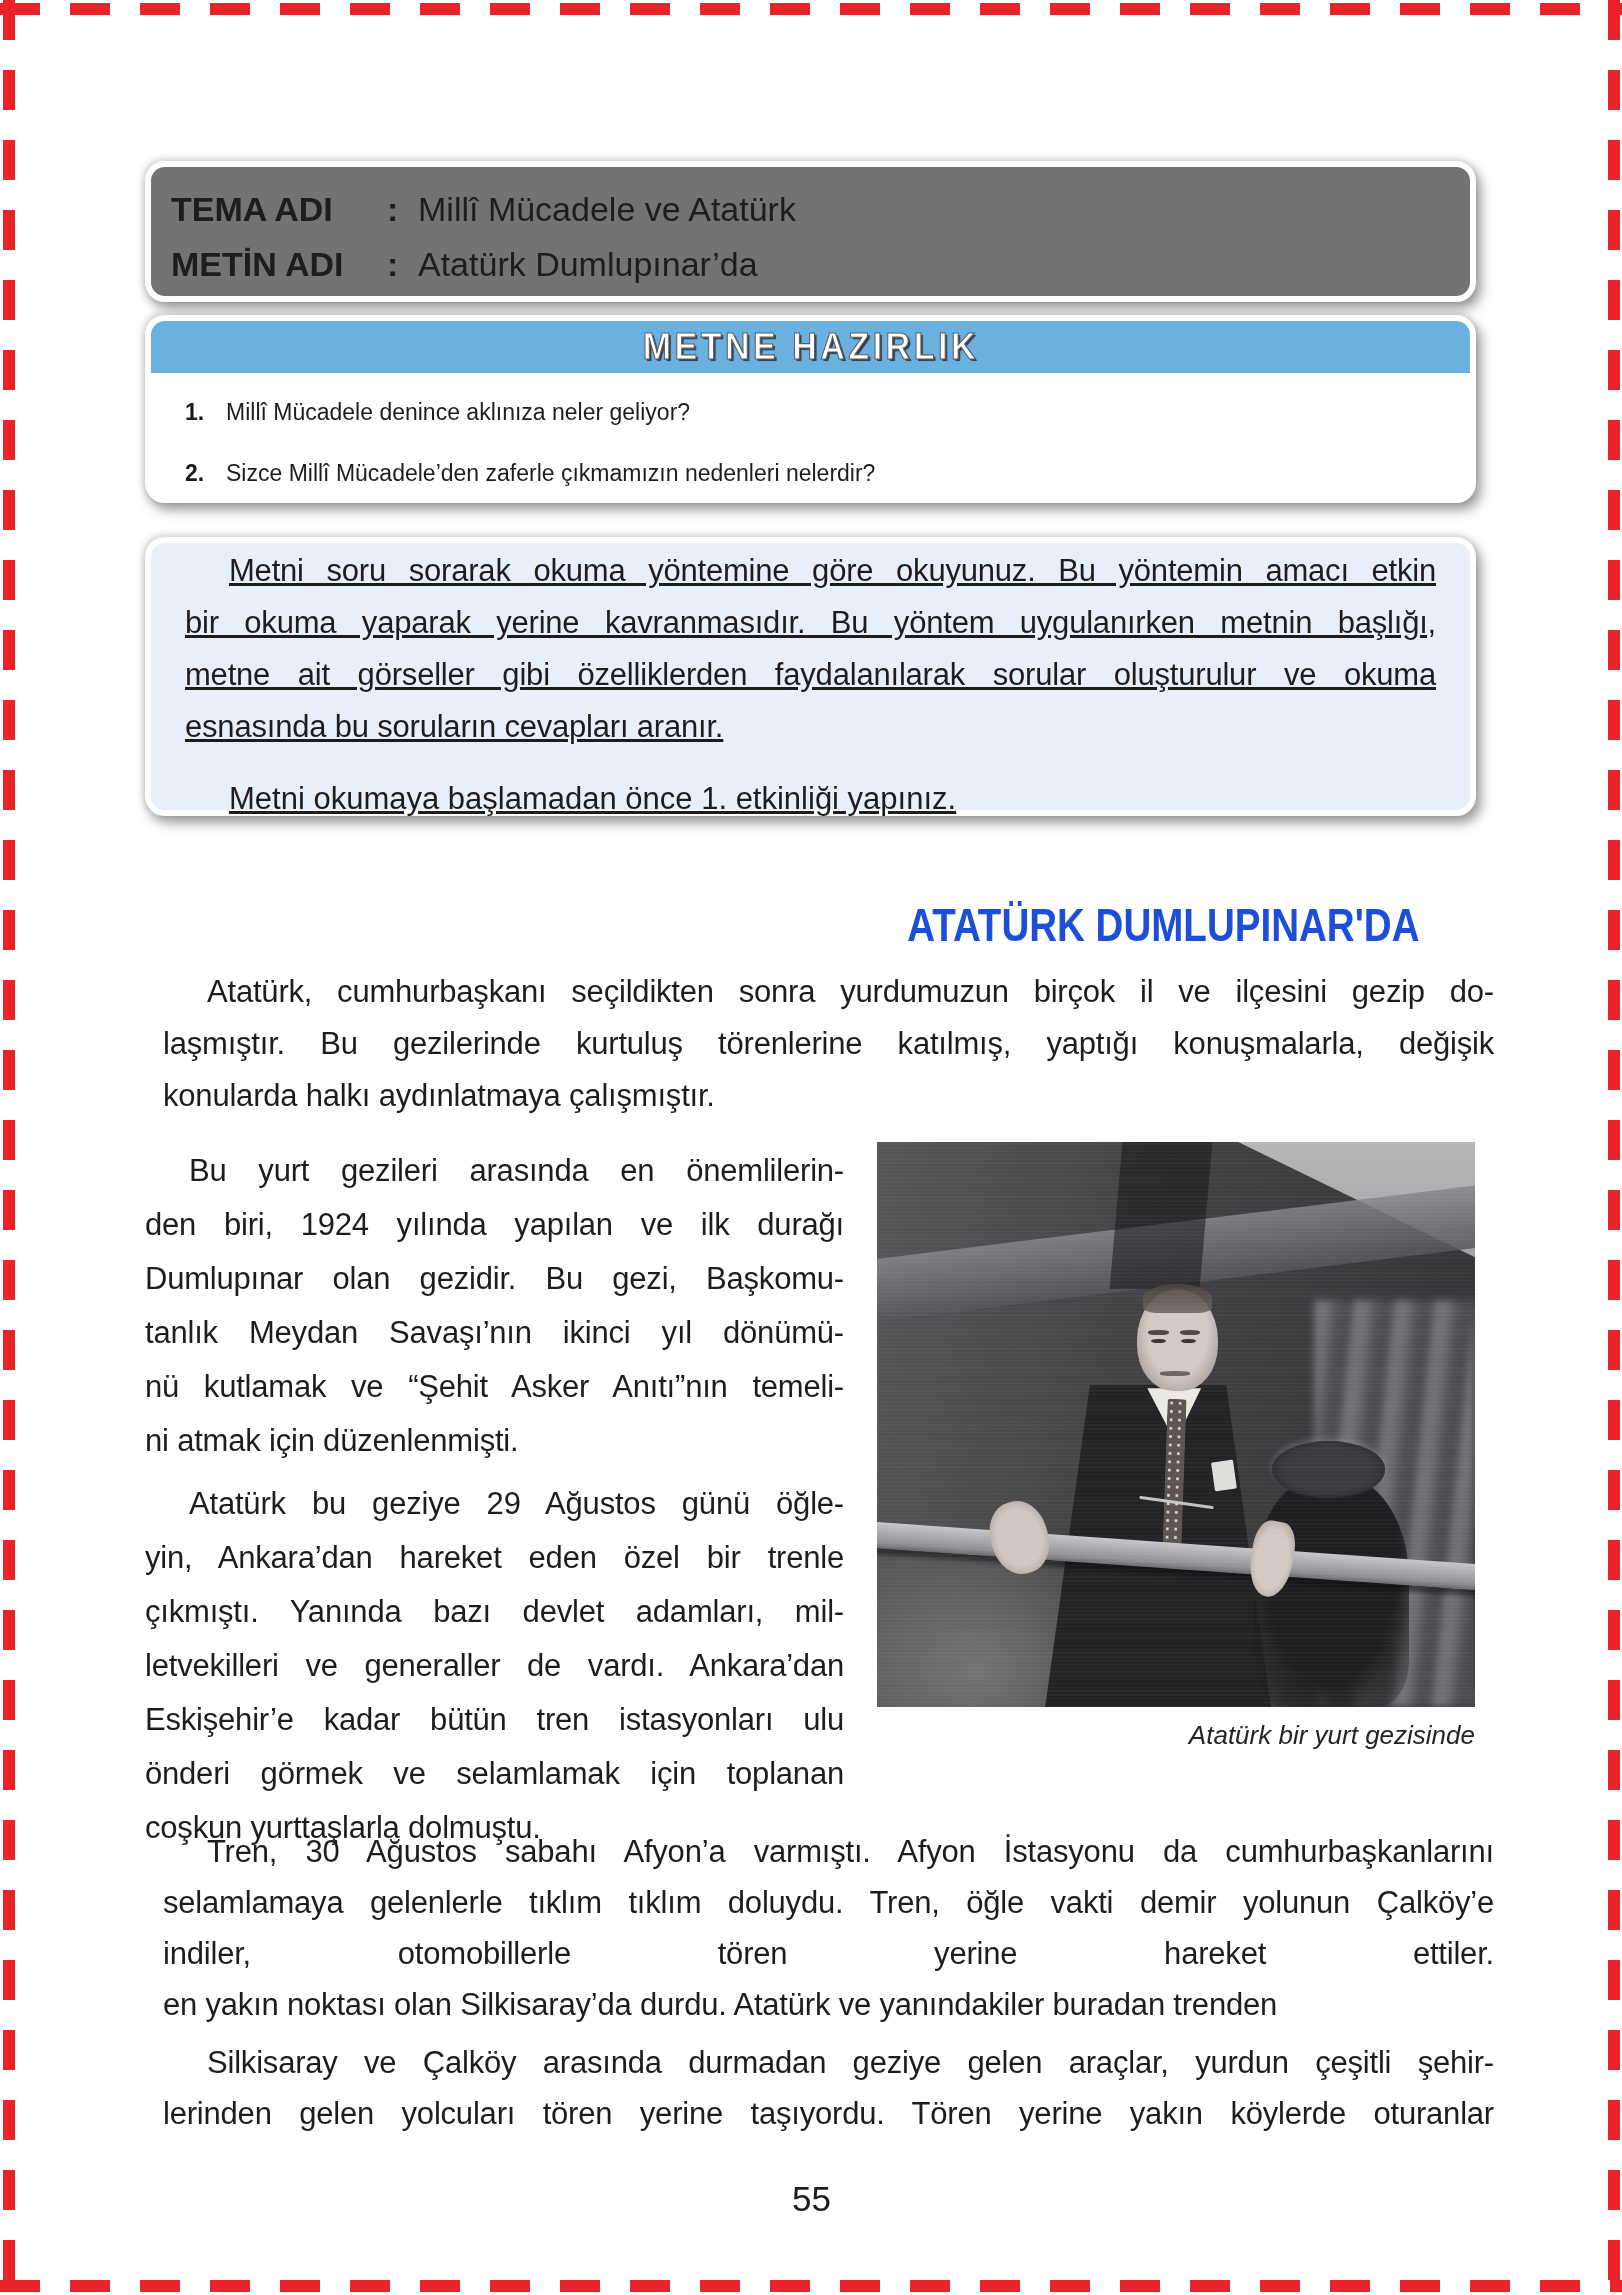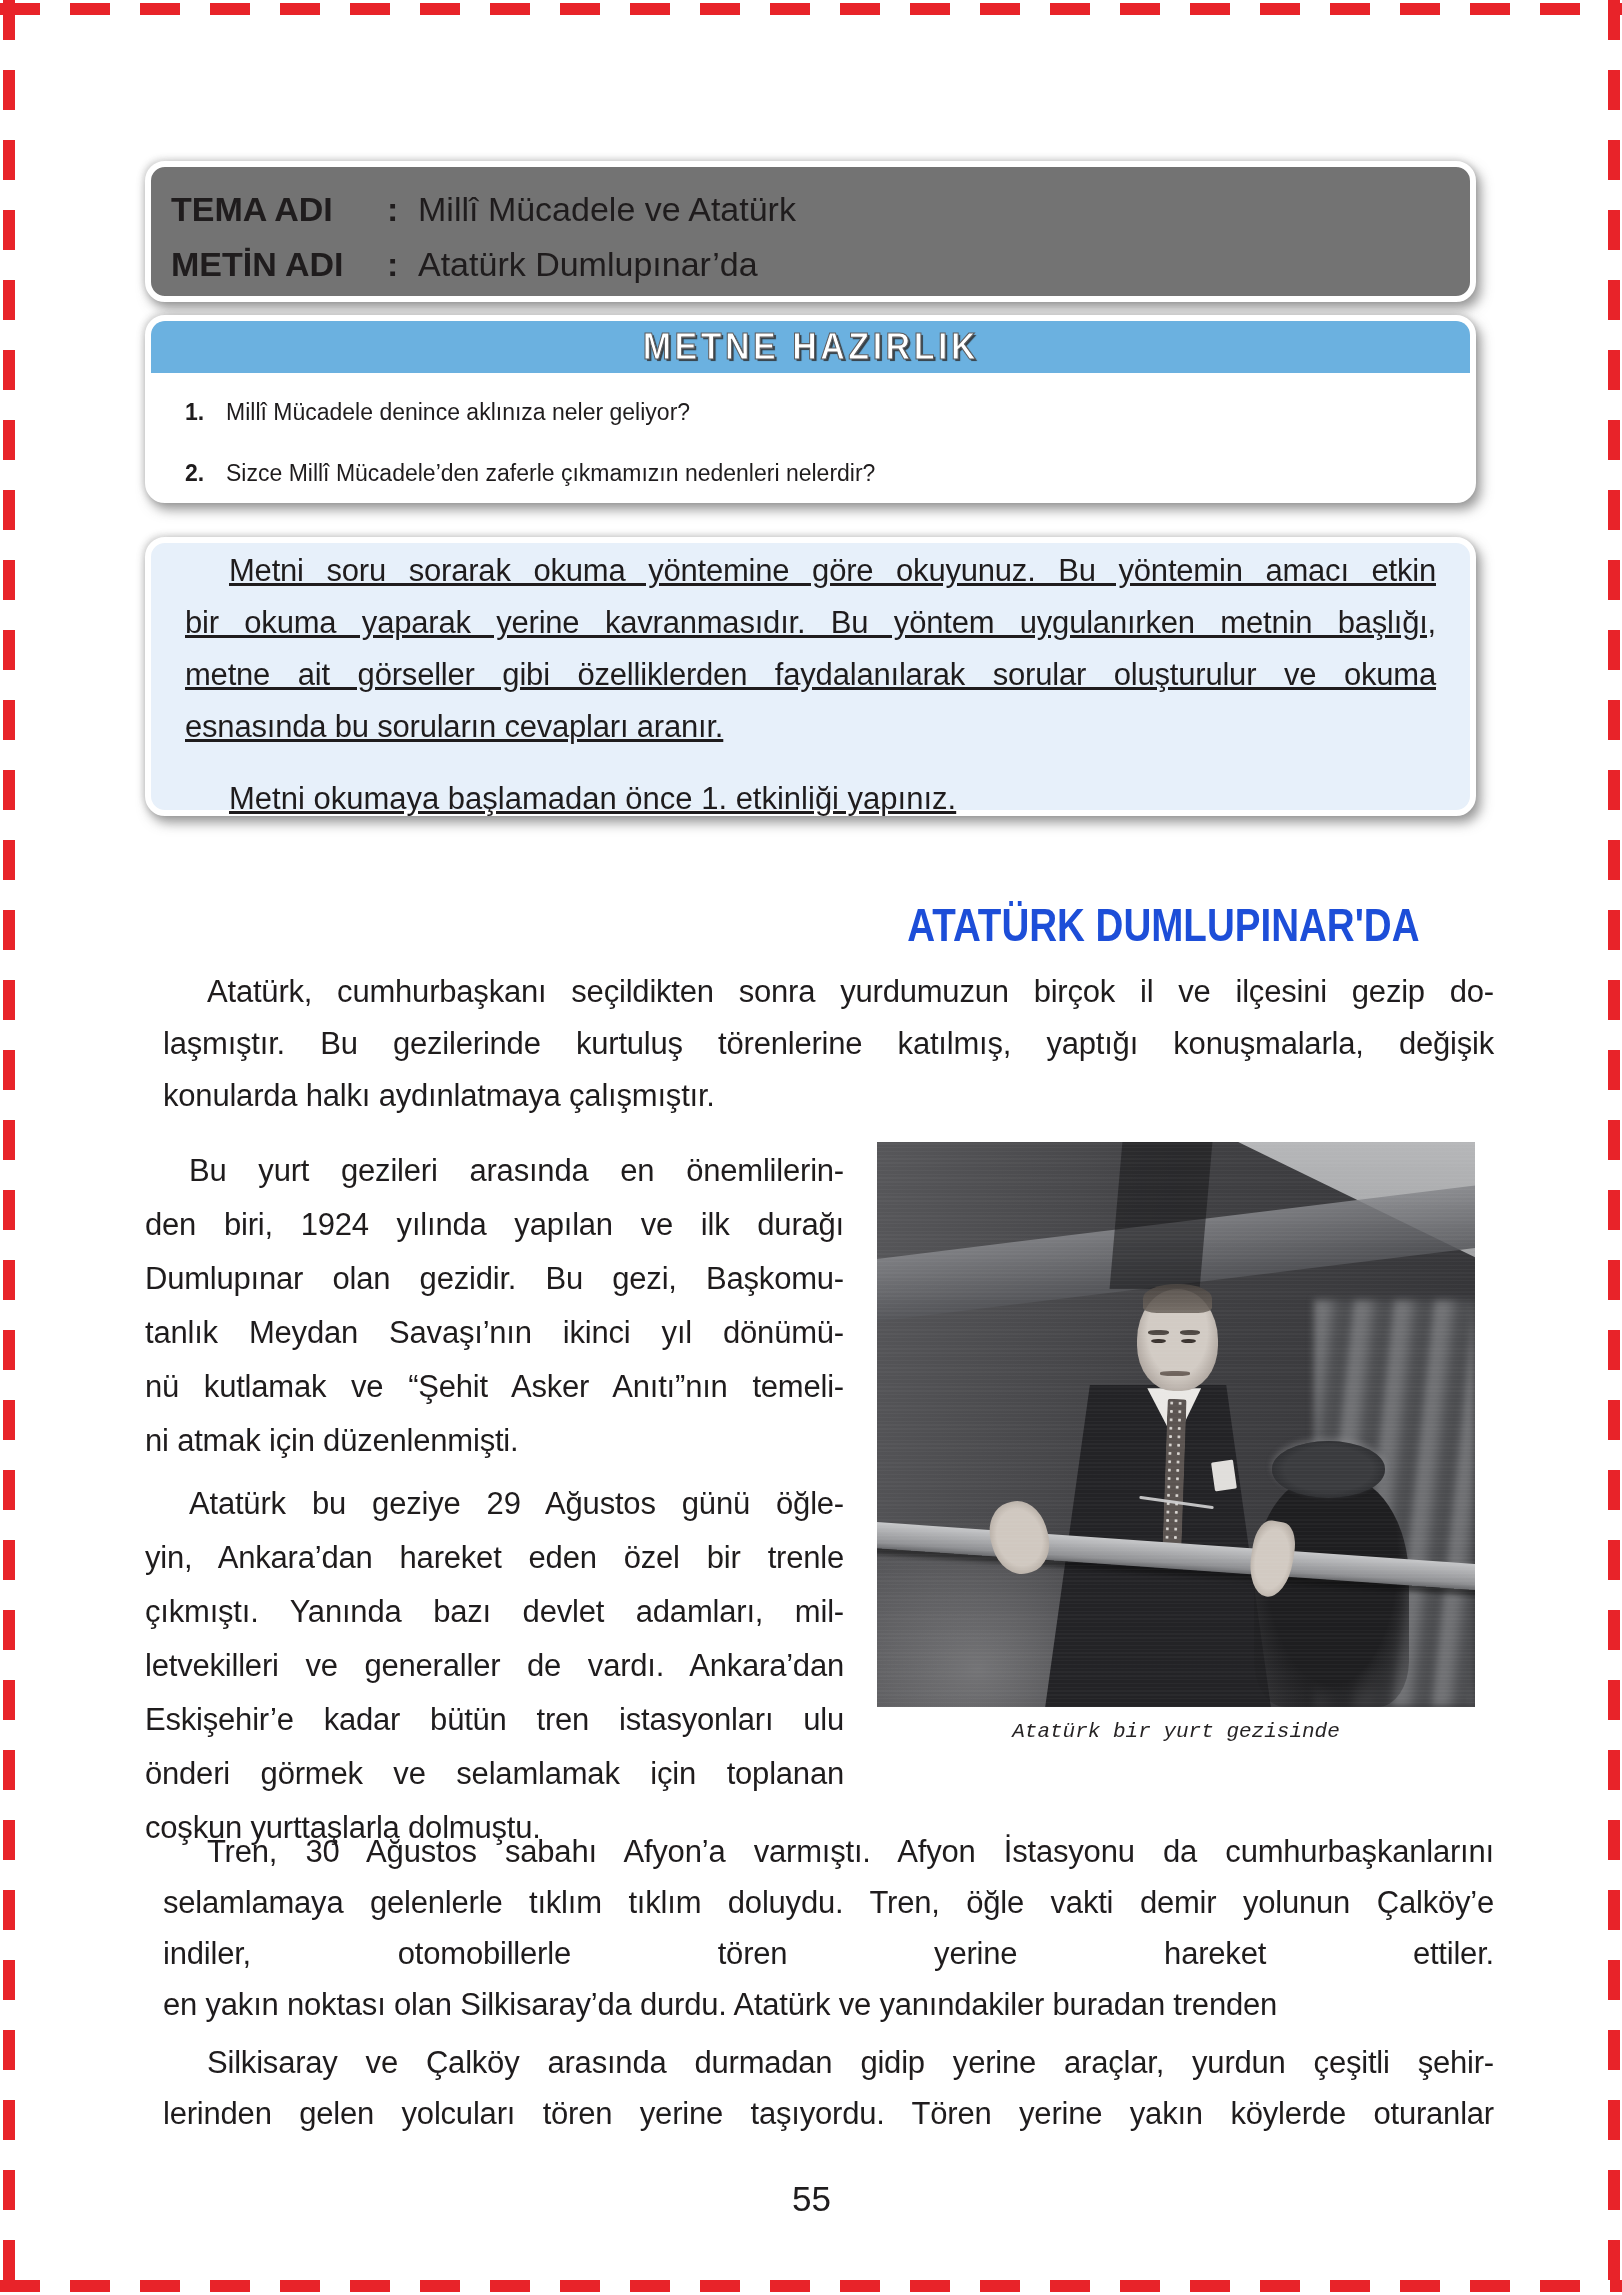--- a/index.html
+++ b/index.html
@@ -122,21 +122,21 @@
     background:radial-gradient(#d0c8c0 55%,#a59c93 90%); border-radius:46%;
     transform:rotate(-16deg);}
   .ph-hand-l{left:62.5%;top:67%;width:7%;height:13.5%;
     background:radial-gradient(#d2cac2 55%,#a79e95 90%); border-radius:42% 42% 58% 58%;
     transform:rotate(9deg);}
   .ph-grain{left:0;top:0;width:100%;height:100%;
     background:repeating-linear-gradient(0deg,rgba(255,255,255,.03) 0 1.5px,transparent 1.5px 3.8px);}
 
   .caption{
     position:absolute; left:877px; top:1720px; width:598px;
-    text-align:center; font-style:italic; font-size:21px; color:#262324;font-family:Liberation Mono, monospace;
+    text-align:right; font-style:italic; font-size:26px; color:#262324;
   }
   .pagenum{
     position:absolute; left:0; top:2179px; width:1623px;
     text-align:center; font-size:35px; color:#1f1c1d;
   }
 </style>
 </head>
 <body>
 
 <div class="page">
@@ -242,20 +242,20 @@
 
   <div class="caption">Atatürk bir yurt gezisinde</div>
 
   <div class="para p4 lines">
       <div>Tren, 30 Ağustos sabahı Afyon’a varmıştı. Afyon İstasyonu da cumhurbaşkanlarını</div>
       <div>selamlamaya gelenlerle tıklım tıklım doluydu. Tren, öğle vakti demir yolunun Çalköy’e</div>
       <div>indiler, otomobillerle tören yerine hareket ettiler.</div>
       <div>en yakın noktası olan Silkisaray’da durdu. Atatürk ve yanındakiler buradan trenden</div>
     </div>
   <div class="para p5 lines cont">
-      <div>Silkisaray ve Çalköy arasında durmadan gidip yerine araçlar, yurdun çeşitli şehir-</div>
+      <div>Silkisaray ve Çalköy arasında durmadan geziye gelen araçlar, yurdun çeşitli şehir-</div>
       <div>lerinden gelen yolcuları tören yerine taşıyordu. Tören yerine yakın köylerde oturanlar</div>
     </div>
 
   <div class="pagenum">55</div>
 
 </div>
 
 
 </body></html>

